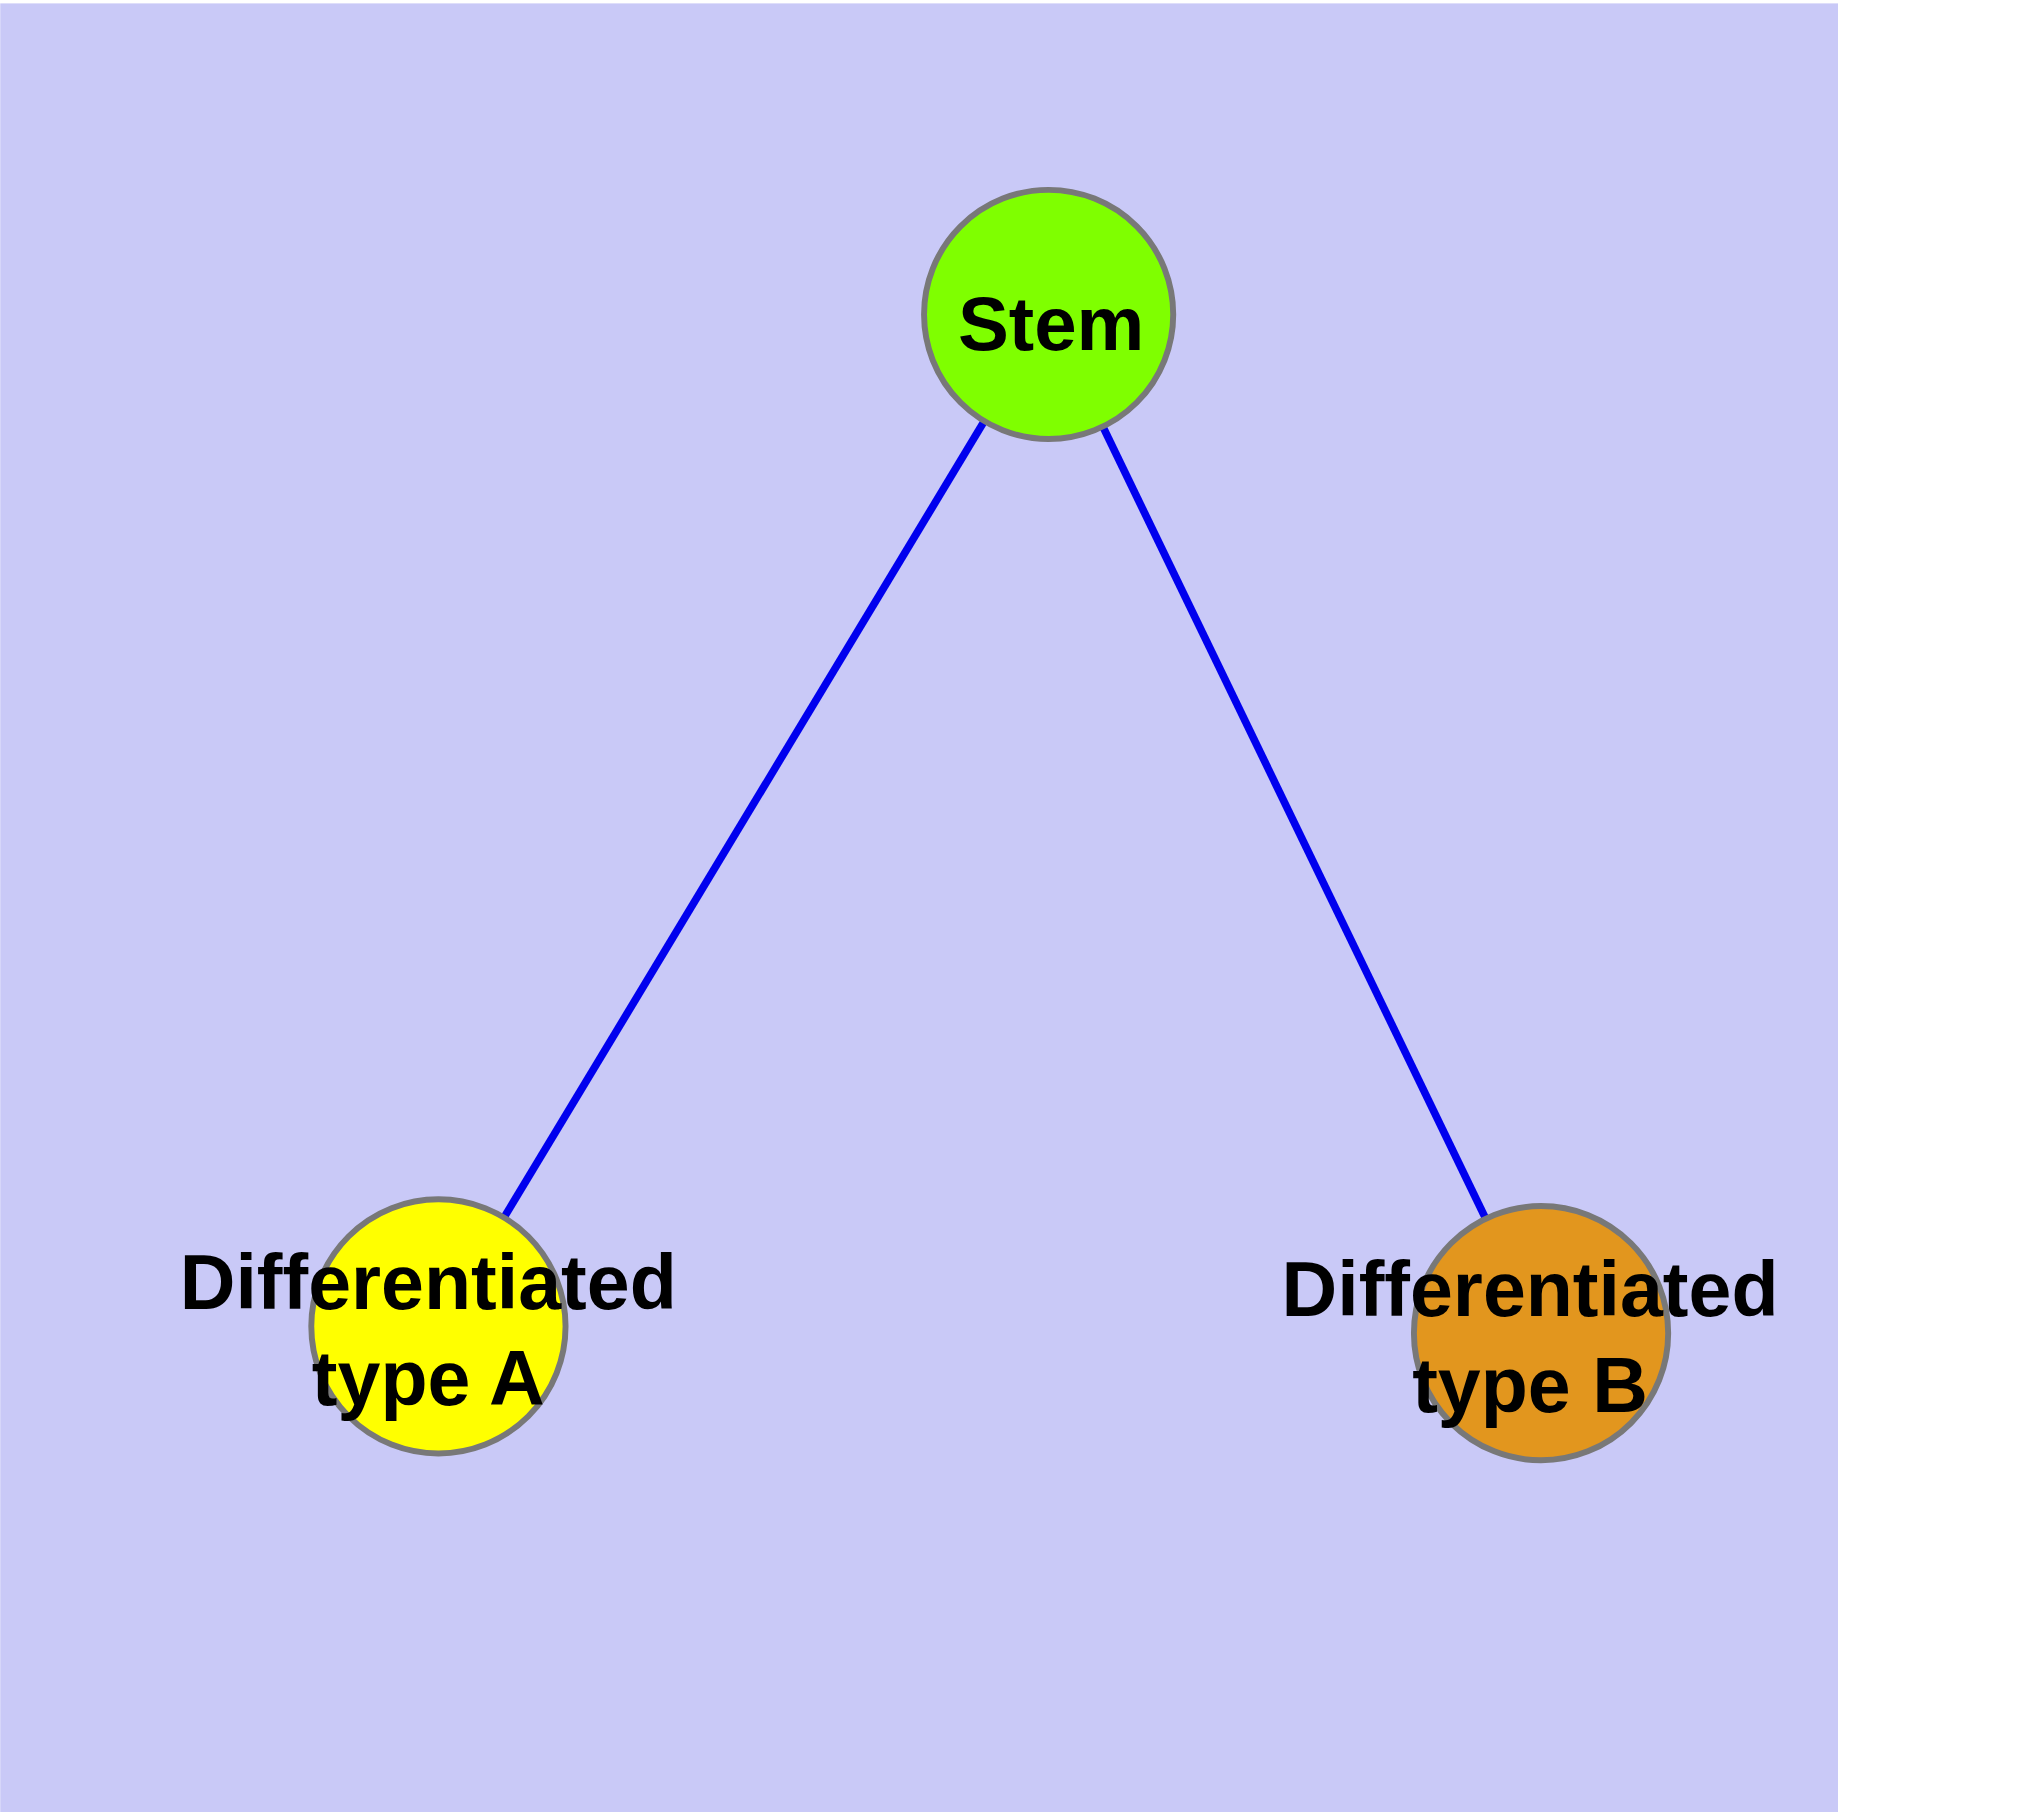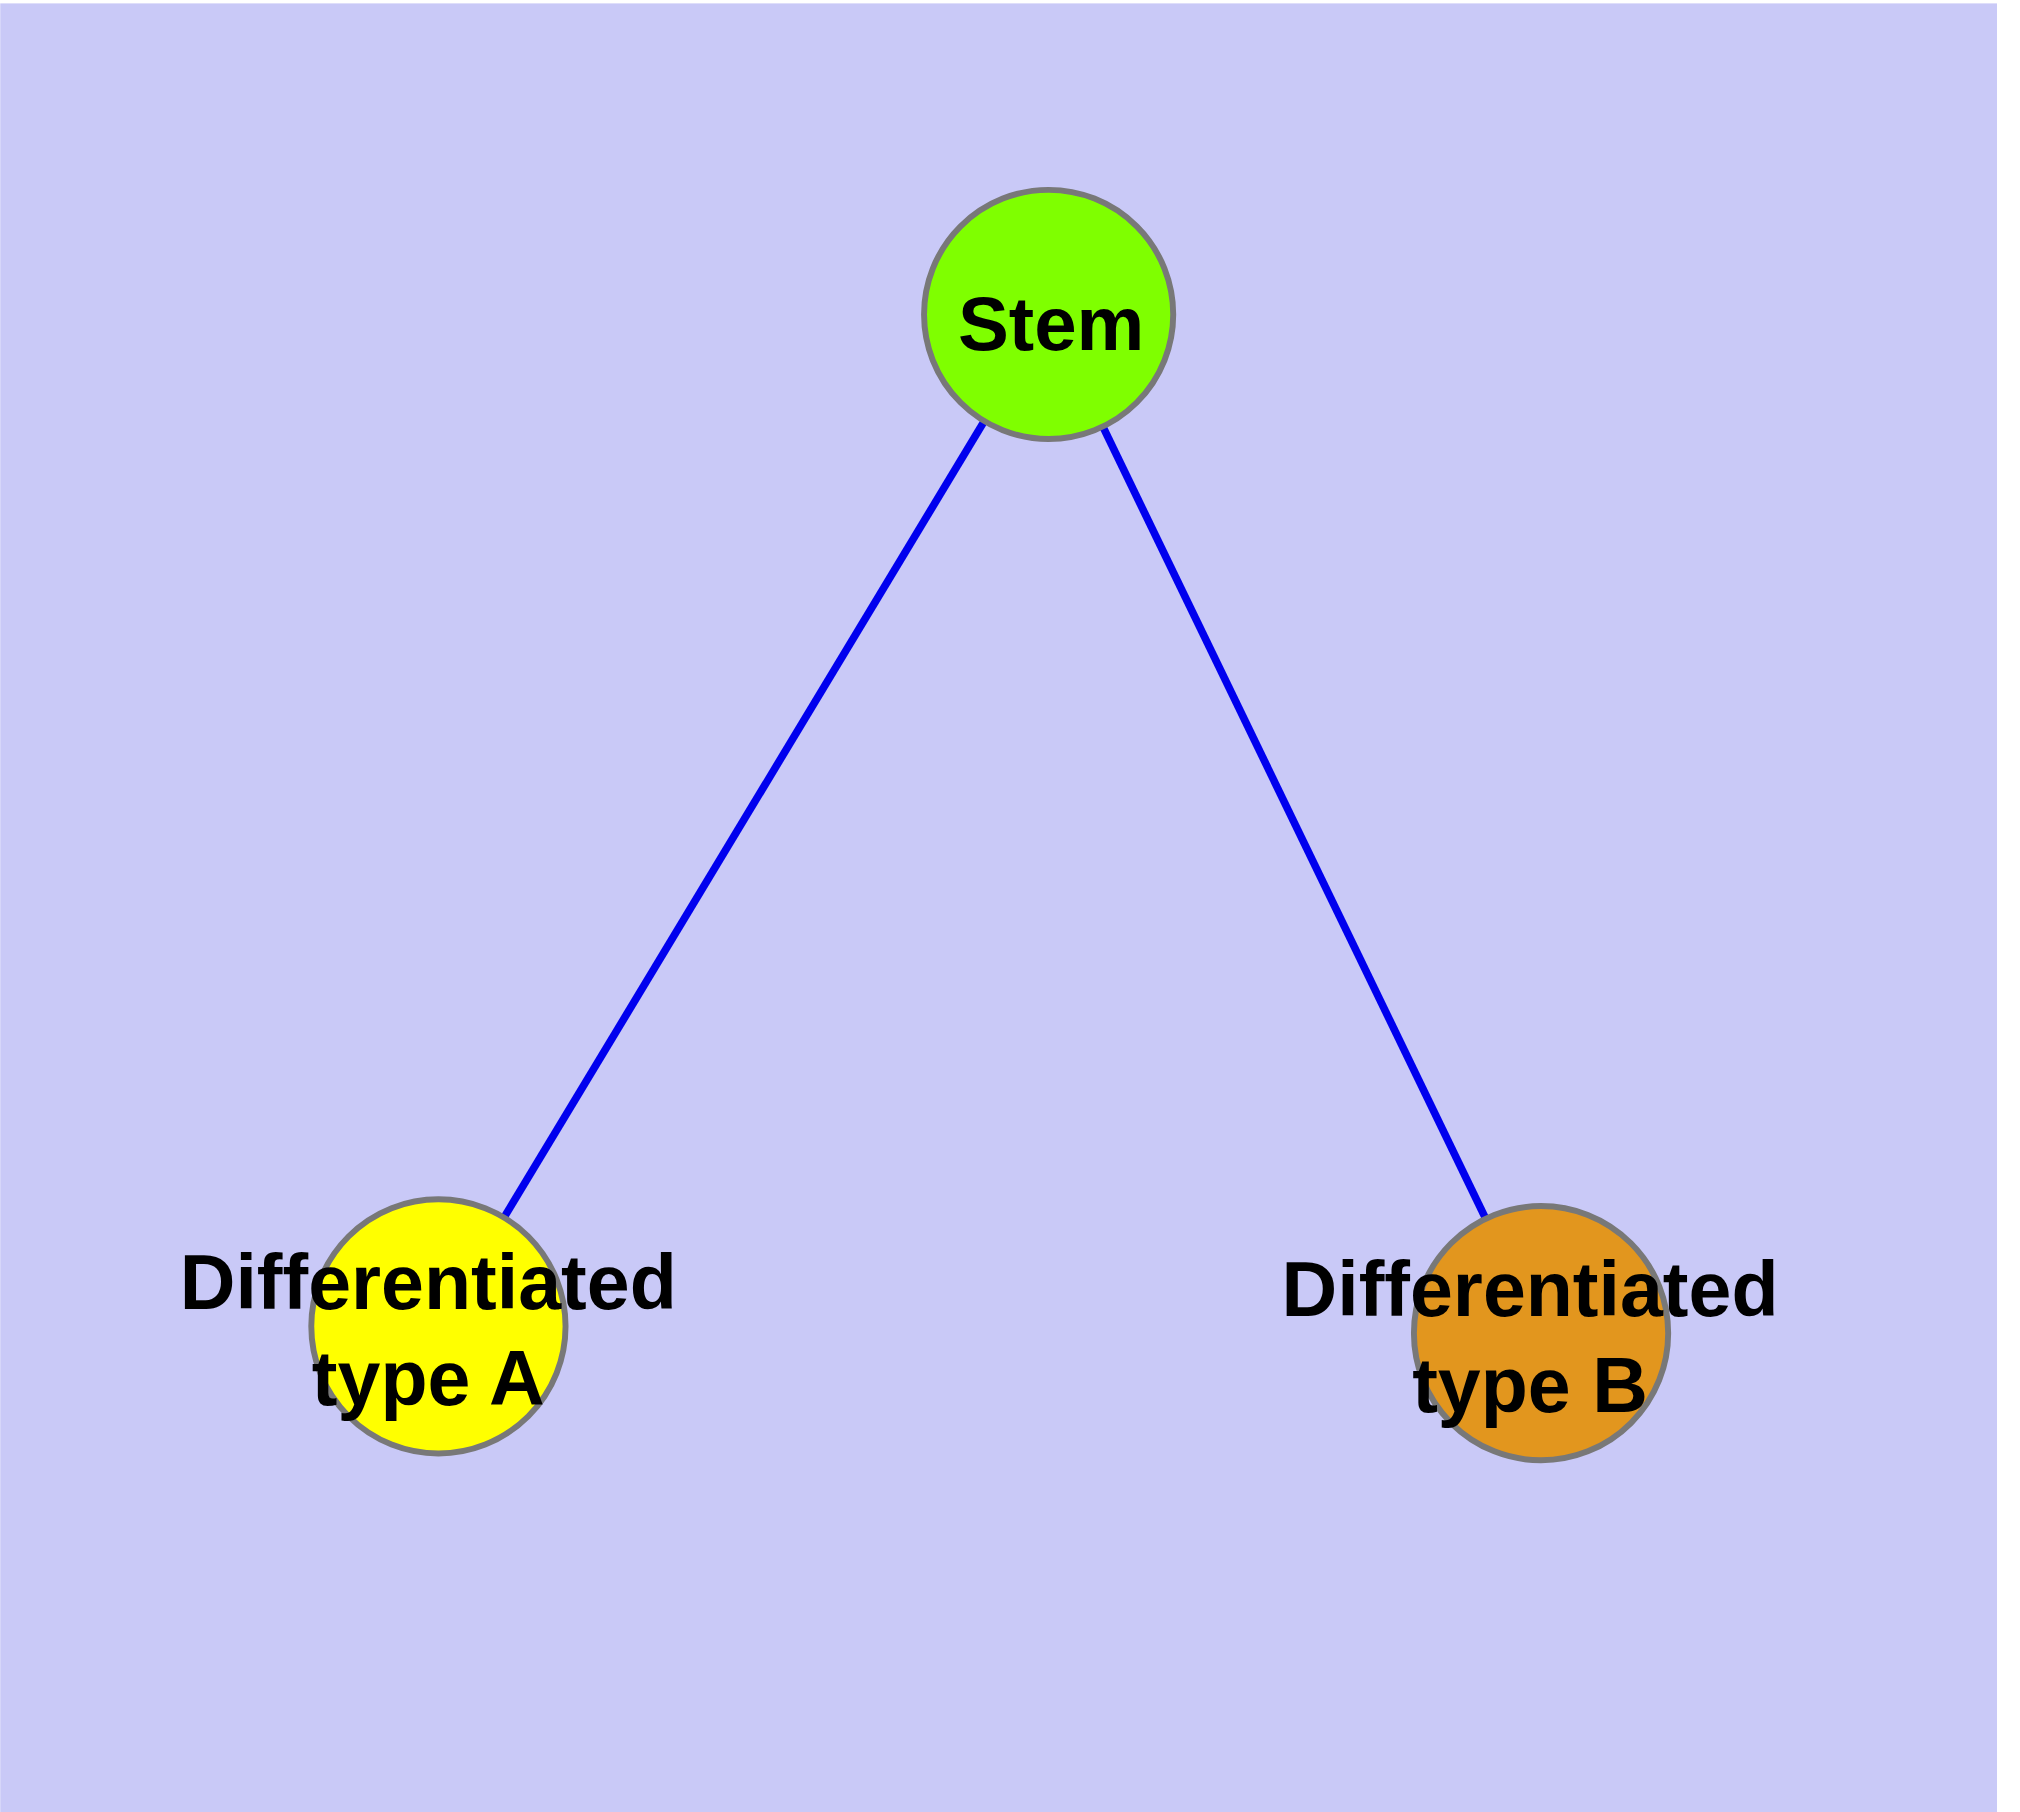--- a/index.html
+++ b/index.html
@@ -1,21 +1,21 @@
 <!DOCTYPE html>
 <html style="font-size:13.6px"><head>
 <meta charset="utf-8">
 <style>
   html, body {
     margin: 0;
     padding: 0;
     background: #ffffff;
   }
   .canvas-wrap {
-    width: 1997px;
+    width: 1838px;
     height: 1812px;
     position: relative;
     overflow: hidden;
   }
   svg {
     display: block;
   }
   .node-label {
     font-family: "Liberation Sans", "DejaVu Sans", sans-serif;
     font-weight: bold;

